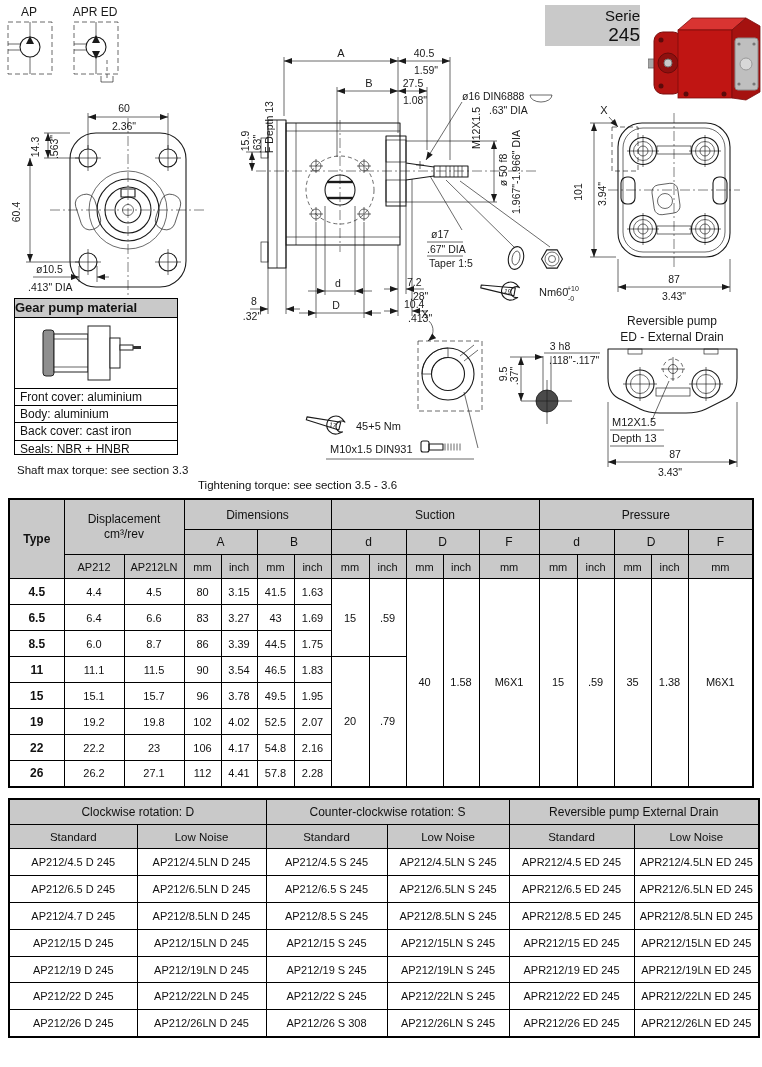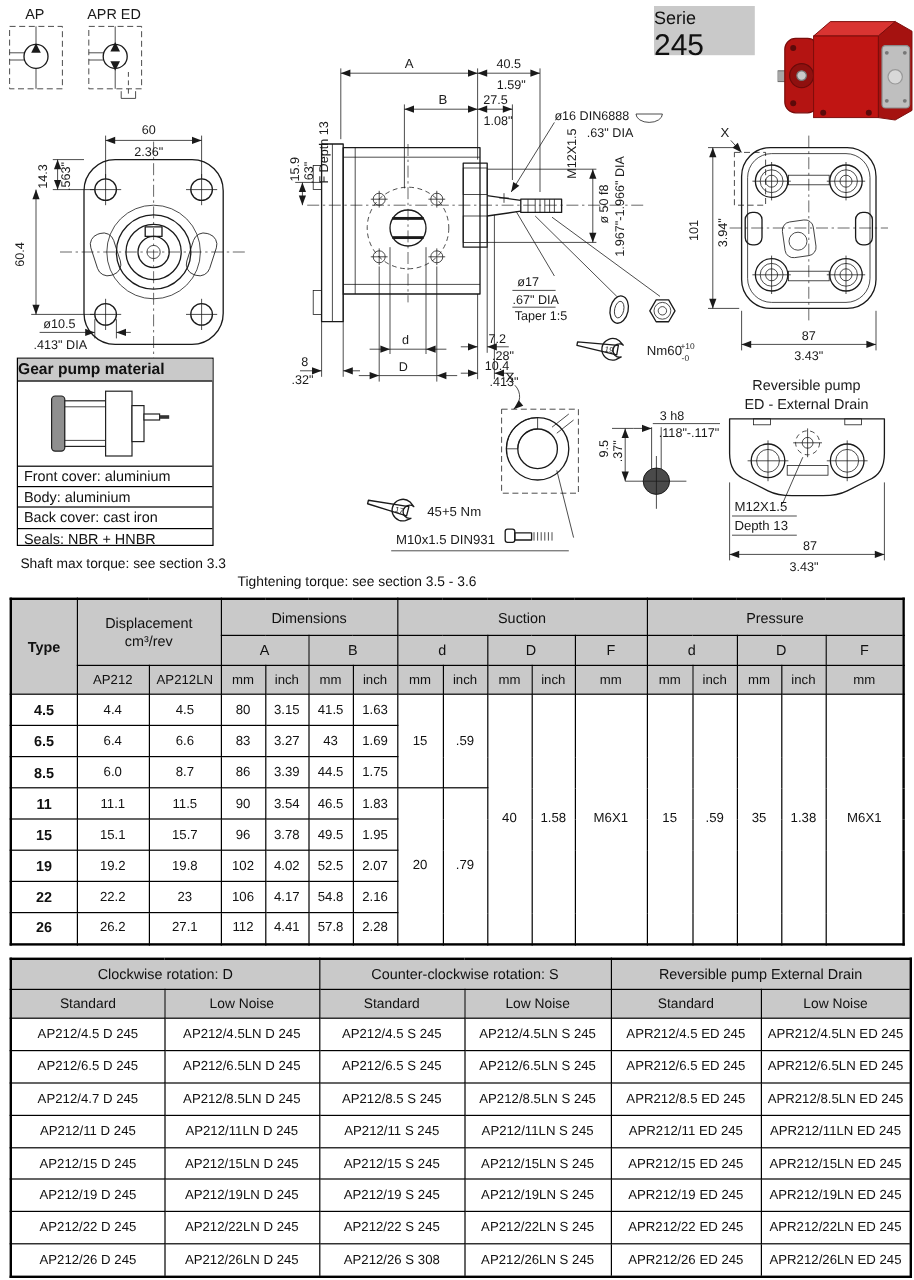--- a/index.html
+++ b/index.html
@@ -11,24 +11,24 @@
   svg text { font-family:"Liberation Sans", sans-serif; fill:#1a1a1a; font-size:10.5px; }
   svg .t12 { font-size:12px; } svg .t11 { font-size:11px; }
   svg .t7 { font-size:7px; } svg .t6 { font-size:6.5px; }
   .ln { stroke:#1a1a1a; stroke-width:1.1; fill:none; stroke-linejoin:round; }
   .tn { stroke:#1a1a1a; stroke-width:0.65; fill:none; }
   .dim { stroke:#1a1a1a; stroke-width:0.65; fill:none; }
   .cl { stroke:#1a1a1a; stroke-width:0.55; fill:none; stroke-dasharray:10 3 2 3; }
   .dash { stroke-dasharray:5 3; }
   .dash2 { stroke-dasharray:4 3; }
 
-  .serie { position:absolute; left:545px; top:5px; width:84px; height:41px;
-           background:var(--header-gray); text-align:left; }
+  .serie { position:absolute; left:545px; top:5px; width:95px; height:41px;
+           background:var(--header-gray); text-align:right; }
   .serie .s1 { font-size:15px; padding-top:2px; }
-  .serie .s2 { font-size:25px; }
+  .serie .s2 { font-size:19px; }
 
   .photo { position:absolute; left:648px; top:6px; width:114px; height:100px; }
 
   .mat-box { position:absolute; left:14px; top:298px; width:164px; height:157px;
              border:1.5px solid #000; box-sizing:border-box; background:#fff; }
   .mat-title { height:18px; background:var(--header-gray); border-bottom:1.2px solid #000;
                text-align:left; font-size:13px; font-weight:600; line-height:18px; }
   .mat-fig { height:70px; position:relative; }
   .mat-row { height:16.2px; border-top:1px solid #000; font-size:12px;
              padding-left:5px; line-height:16px; white-space:nowrap; }
@@ -666,28 +666,20 @@
       </tr>
       <tr>
         <td>AP212/4.7 D 245</td>
         <td>AP212/8.5LN D 245</td>
         <td class="gl">AP212/8.5 S 245</td>
         <td>AP212/8.5LN S 245</td>
         <td class="gl">APR212/8.5 ED 245</td>
         <td>APR212/8.5LN ED 245</td>
       </tr>
       <tr>
-        <td>AP212/11 D 245</td>
-        <td>AP212/11LN D 245</td>
-        <td class="gl">AP212/11 S 245</td>
-        <td>AP212/11LN S 245</td>
-        <td class="gl">APR212/11 ED 245</td>
-        <td>APR212/11LN ED 245</td>
-      </tr>
-      <tr>
         <td>AP212/15 D 245</td>
         <td>AP212/15LN D 245</td>
         <td class="gl">AP212/15 S 245</td>
         <td>AP212/15LN S 245</td>
         <td class="gl">APR212/15 ED 245</td>
         <td>APR212/15LN ED 245</td>
       </tr>
       <tr>
         <td>AP212/19 D 245</td>
         <td>AP212/19LN D 245</td>

